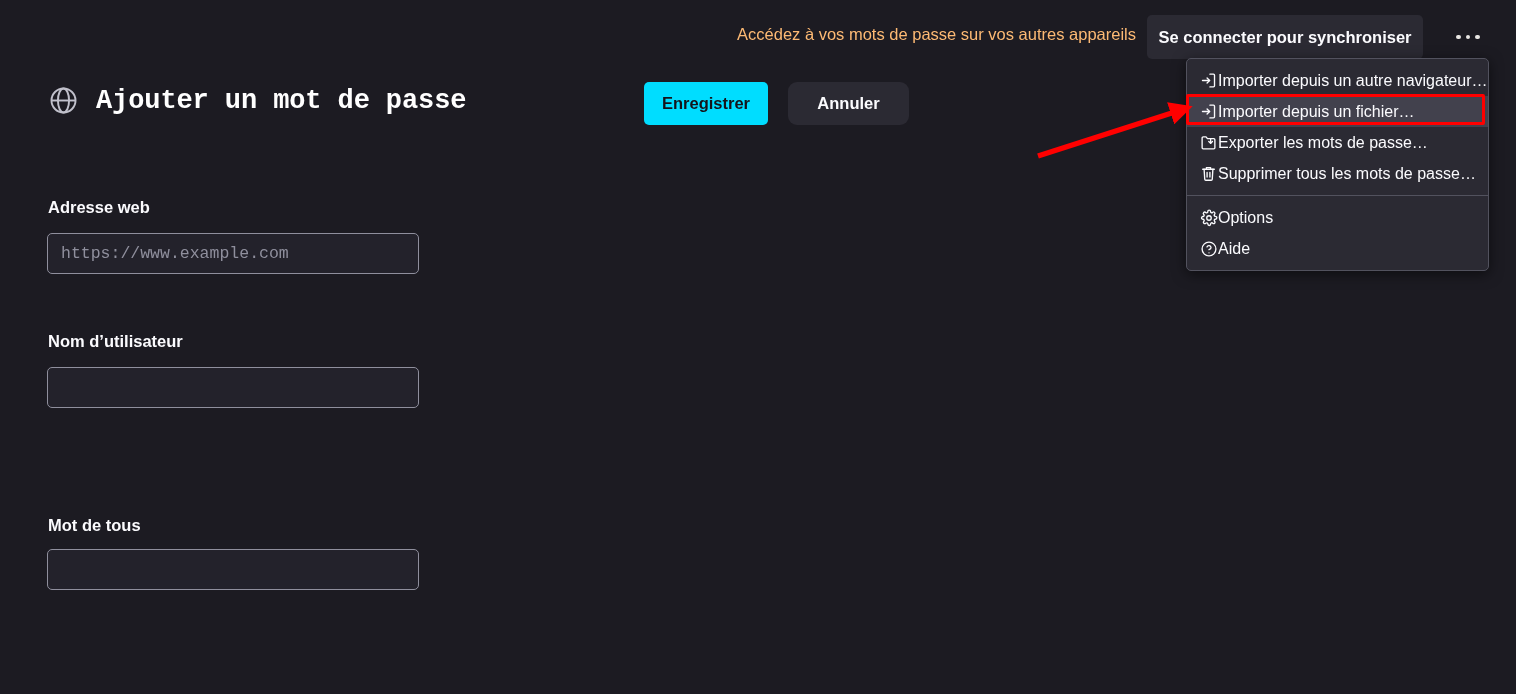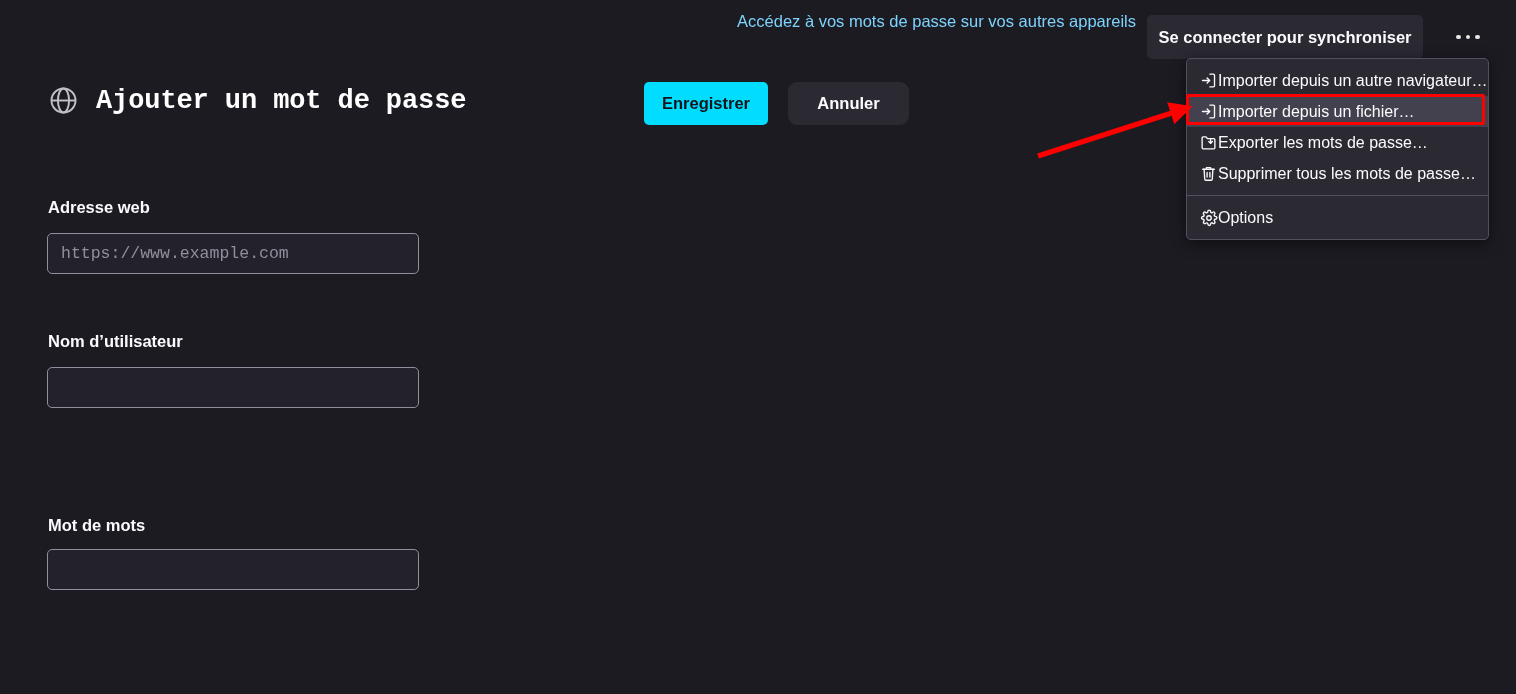--- a/index.html
+++ b/index.html
@@ -20,23 +20,23 @@
   
   #topbar {
     position: absolute;
     left: 0; top: 0;
     width: 1516px;
     height: 74px;
   }
   #sync-hint {
     position: absolute;
     right: 380px;
-    top: 12px;
-    font-size: 16.5px;
-    color: #7dd3fc;
+    top: 25px;
+    font-size: 16.5px;
+    color: #fdba74;
     white-space: nowrap;
   }
   #signin-button {
     position: absolute;
     left: 1147px;
     top: 15px;
     width: 276px;
     height: 44px;
     border: none;
     border-radius: 5px;
@@ -240,21 +240,21 @@
 <button id="save-button">Enregistrer</button>
 <button id="cancel-button">Annuler</button>
 
 <div>
   <div class="field-label" id="label-url">Adresse web</div>
   <input class="field-input" id="input-url" type="text" placeholder="https://www.example.com" style="">
 
   <div class="field-label" id="label-user">Nom d’utilisateur</div>
   <input class="field-input" id="input-user" type="text" placeholder="" style="">
 
-  <div class="field-label" id="label-pass">Mot de mots</div>
+  <div class="field-label" id="label-pass">Mot de tous</div>
   <input class="field-input" id="input-pass" type="text" placeholder="" style="">
 </div>
 
 <div id="dropdown-menu">
 
   <div class="menu-item">
     <span class="mi-icon">
       <svg width="17" height="17" viewBox="0 0 24 24" fill="none" stroke="#fbfbfe" stroke-width="1.9" stroke-linecap="round" stroke-linejoin="round">
         <path d="M14 3h5a1.5 1.5 0 0 1 1.5 1.5v15A1.5 1.5 0 0 1 19 21h-5"></path>
         <path d="M3.5 12h10"></path>
@@ -303,20 +303,30 @@
   <div class="menu-item">
     <span class="mi-icon">
       <svg width="18" height="18" viewBox="0 0 24 24" fill="none" stroke="#fbfbfe" stroke-width="1.8" stroke-linecap="round" stroke-linejoin="round">
         <circle cx="12" cy="12" r="3"></circle>
         <path d="M19.1 14.5a1.5 1.5 0 0 0 .3 1.7l.1.1a1.8 1.8 0 1 1-2.6 2.6l-.1-.1a1.5 1.5 0 0 0-1.7-.3 1.5 1.5 0 0 0-.9 1.4v.2a1.8 1.8 0 1 1-3.7 0v-.1a1.5 1.5 0 0 0-1-1.4 1.5 1.5 0 0 0-1.7.3l-.1.1a1.8 1.8 0 1 1-2.6-2.6l.1-.1a1.5 1.5 0 0 0 .3-1.7 1.5 1.5 0 0 0-1.4-.9h-.2a1.8 1.8 0 1 1 0-3.7h.1a1.5 1.5 0 0 0 1.4-1 1.5 1.5 0 0 0-.3-1.7l-.1-.1a1.8 1.8 0 1 1 2.6-2.6l.1.1a1.5 1.5 0 0 0 1.7.3h.1a1.5 1.5 0 0 0 .9-1.4v-.2a1.8 1.8 0 1 1 3.7 0v.1a1.5 1.5 0 0 0 .9 1.4 1.5 1.5 0 0 0 1.7-.3l.1-.1a1.8 1.8 0 1 1 2.6 2.6l-.1.1a1.5 1.5 0 0 0-.3 1.7v.1a1.5 1.5 0 0 0 1.4.9h.2a1.8 1.8 0 1 1 0 3.7h-.1a1.5 1.5 0 0 0-1.4.9z"></path>
       </svg>
     </span>
     <span>Options</span>
   </div>
 
+  <div class="menu-item">
+    <span class="mi-icon">
+      <svg width="18" height="18" viewBox="0 0 24 24" fill="none" stroke="#fbfbfe" stroke-width="1.8" stroke-linecap="round" stroke-linejoin="round">
+        <circle cx="12" cy="12" r="9.2"></circle>
+        <path d="M9.3 9.2a2.8 2.8 0 0 1 5.4.9c0 1.9-2.7 2.8-2.7 2.8"></path>
+        <path d="M12 17.1h.01"></path>
+      </svg>
+    </span>
+    <span>Aide</span>
+  </div>
 </div>
 
 <div id="annotation-box"></div>
 
 <svg id="annotation-arrow" viewBox="0 0 200 90">
   <defs>
     <marker id="arrowhead" markerWidth="4.2" markerHeight="4.2" refX="1.4" refY="2.1" orient="auto">
       <polygon points="0,0 4.2,2.1 0,4.2" fill="#ff0000"></polygon>
     </marker>
   </defs>

